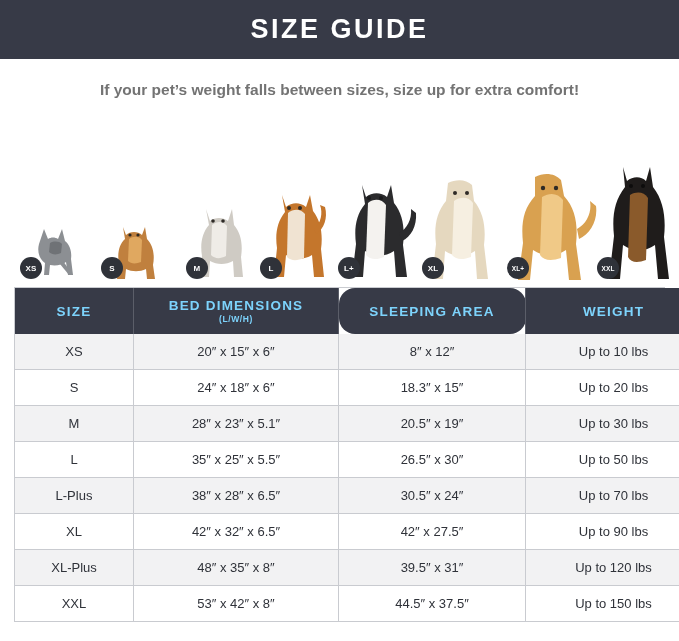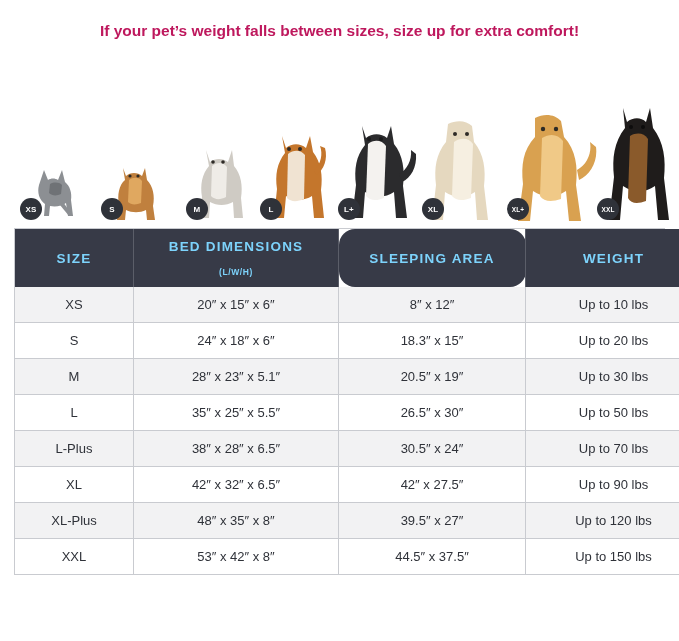--- a/index.html
+++ b/index.html
@@ -36,21 +36,21 @@
   }
 
   
   .subtitle-wrap {
     height: 62px;
     display: flex;
     align-items: center;
     justify-content: center;
   }
   .subtitle {
-    color: #be185d;
+    color: #737373;
     font-size: 15.5px;
     font-weight: bold;
     text-align: center;
   }
 
   
   .pets-row {
     position: relative;
     height: 160px;
     margin: 0 14px;
@@ -107,21 +107,21 @@
     text-align: center;
     border-right: 1px solid #5b5e69;
     vertical-align: middle;
   }
   thead th:last-child { border-right: none; }
   .sub-label {
     display: block;
     font-size: 8.5px;
     letter-spacing: 0.6px;
     font-weight: bold;
-    margin-top: 13px;
+    margin-top: 1px;
   }
   tbody td {
     font-size: 13px;
     color: #2f3239;
     text-align: center;
     padding: 10px 4px;
     border-right: 1px solid #c9cbd0;
     border-bottom: 1px solid #c9cbd0;
   }
   tbody td:last-child { border-right: none; }
@@ -130,20 +130,23 @@
   .col-size { width: 110px; }
   .col-dim { width: 196px; }
   .col-sleep { width: 178px; border-radius: 16px; }
   .col-weight { width: 167px; }
 </style>
 </head>
 <body>
 
 <div class="page">
 
+  <div class="banner">
+    <div class="banner-title">SIZE GUIDE</div>
+  </div>
 
   <div class="subtitle-wrap">
     <div class="subtitle">If your pet’s weight falls between sizes, size up for extra comfort!</div>
   </div>
 
   <div class="pets-row">
 
     <div class="pet" style="left:12px; bottom:0;">
       <div class="pet-badge">XS</div>
       <div class="pet-art">
@@ -293,21 +296,21 @@
         </tr>
         <tr>
           <td>XL</td>
           <td>42″ x 32″ x 6.5″</td>
           <td>42″ x 27.5″</td>
           <td>Up to 90 lbs</td>
         </tr>
         <tr>
           <td>XL-Plus</td>
           <td>48″ x 35″ x 8″</td>
-          <td>39.5″ x 27″</td>
+          <td>39.5″ x 31″</td>
           <td>Up to 120 lbs</td>
         </tr>
         <tr>
           <td>XXL</td>
           <td>53″ x 42″ x 8″</td>
           <td>44.5″ x 37.5″</td>
           <td>Up to 150 lbs</td>
         </tr>
       </tbody>
     </table>

